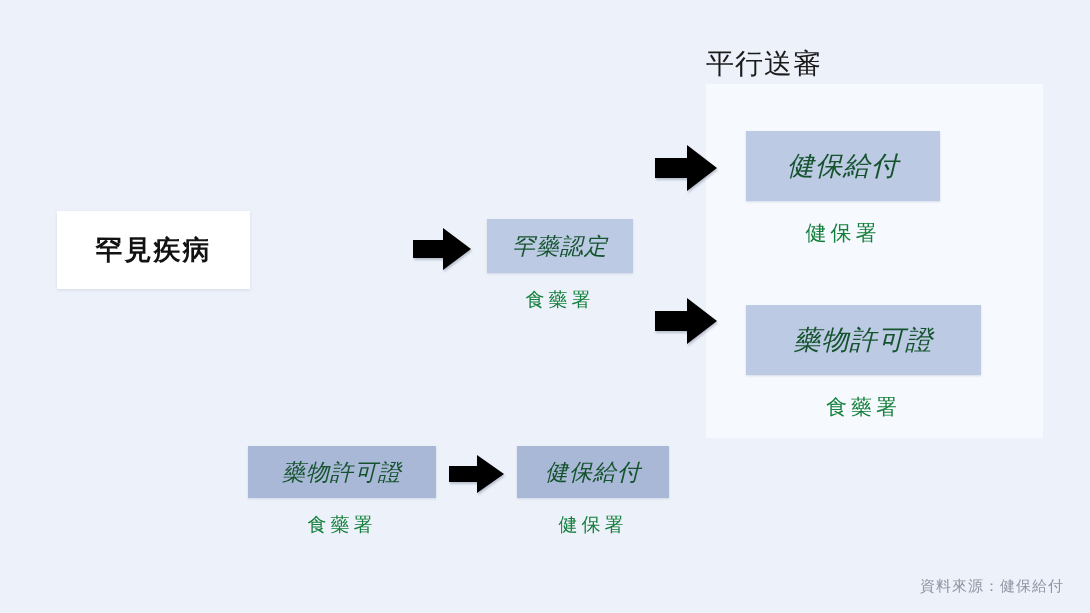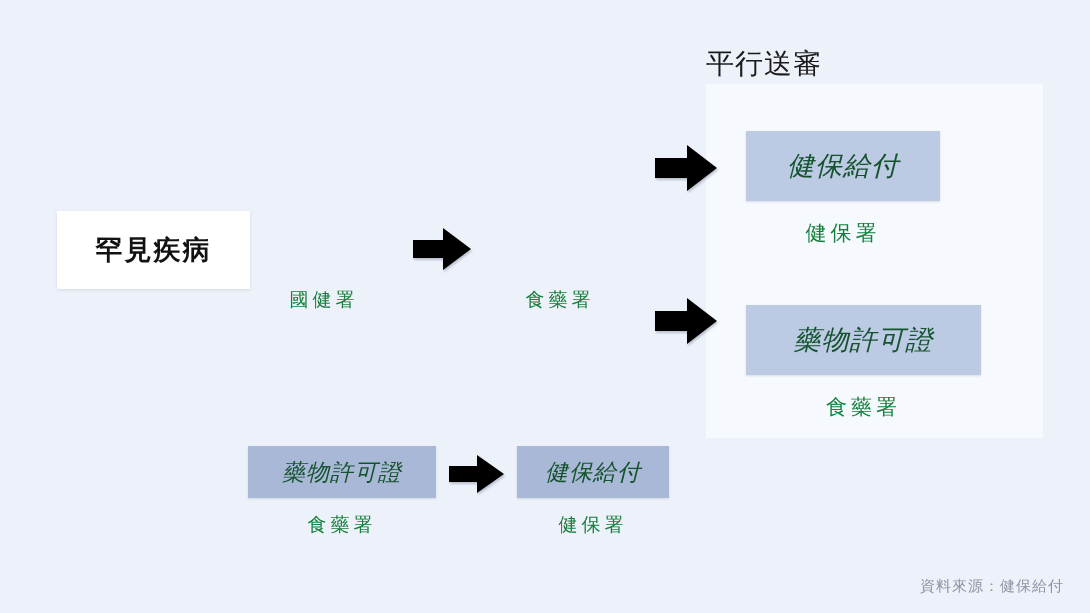--- a/index.html
+++ b/index.html
@@ -138,22 +138,24 @@
 
   <div class="step big" id="step-par-2">
     <span>藥物許可證</span>
   </div>
   <div class="caption" id="cap-par-2">食藥署</div>
 
   <div class="cat-label" id="cat-rare">
     <span>罕見疾病</span>
   </div>
 
-  <div class="caption" id="cap-rare-1">國健署</div>
 
+  <div class="step" id="step-rare-2">
+    <span>罕藥認定</span>
+  </div>
   <div class="caption" id="cap-rare-2">食藥署</div>
 
 
   <div class="step dark" id="step-gen-1">
     <span>藥物許可證</span>
   </div>
   <div class="caption" id="cap-gen-1">食藥署</div>
 
   <div class="step dark" id="step-gen-2">
     <span>健保給付</span>

